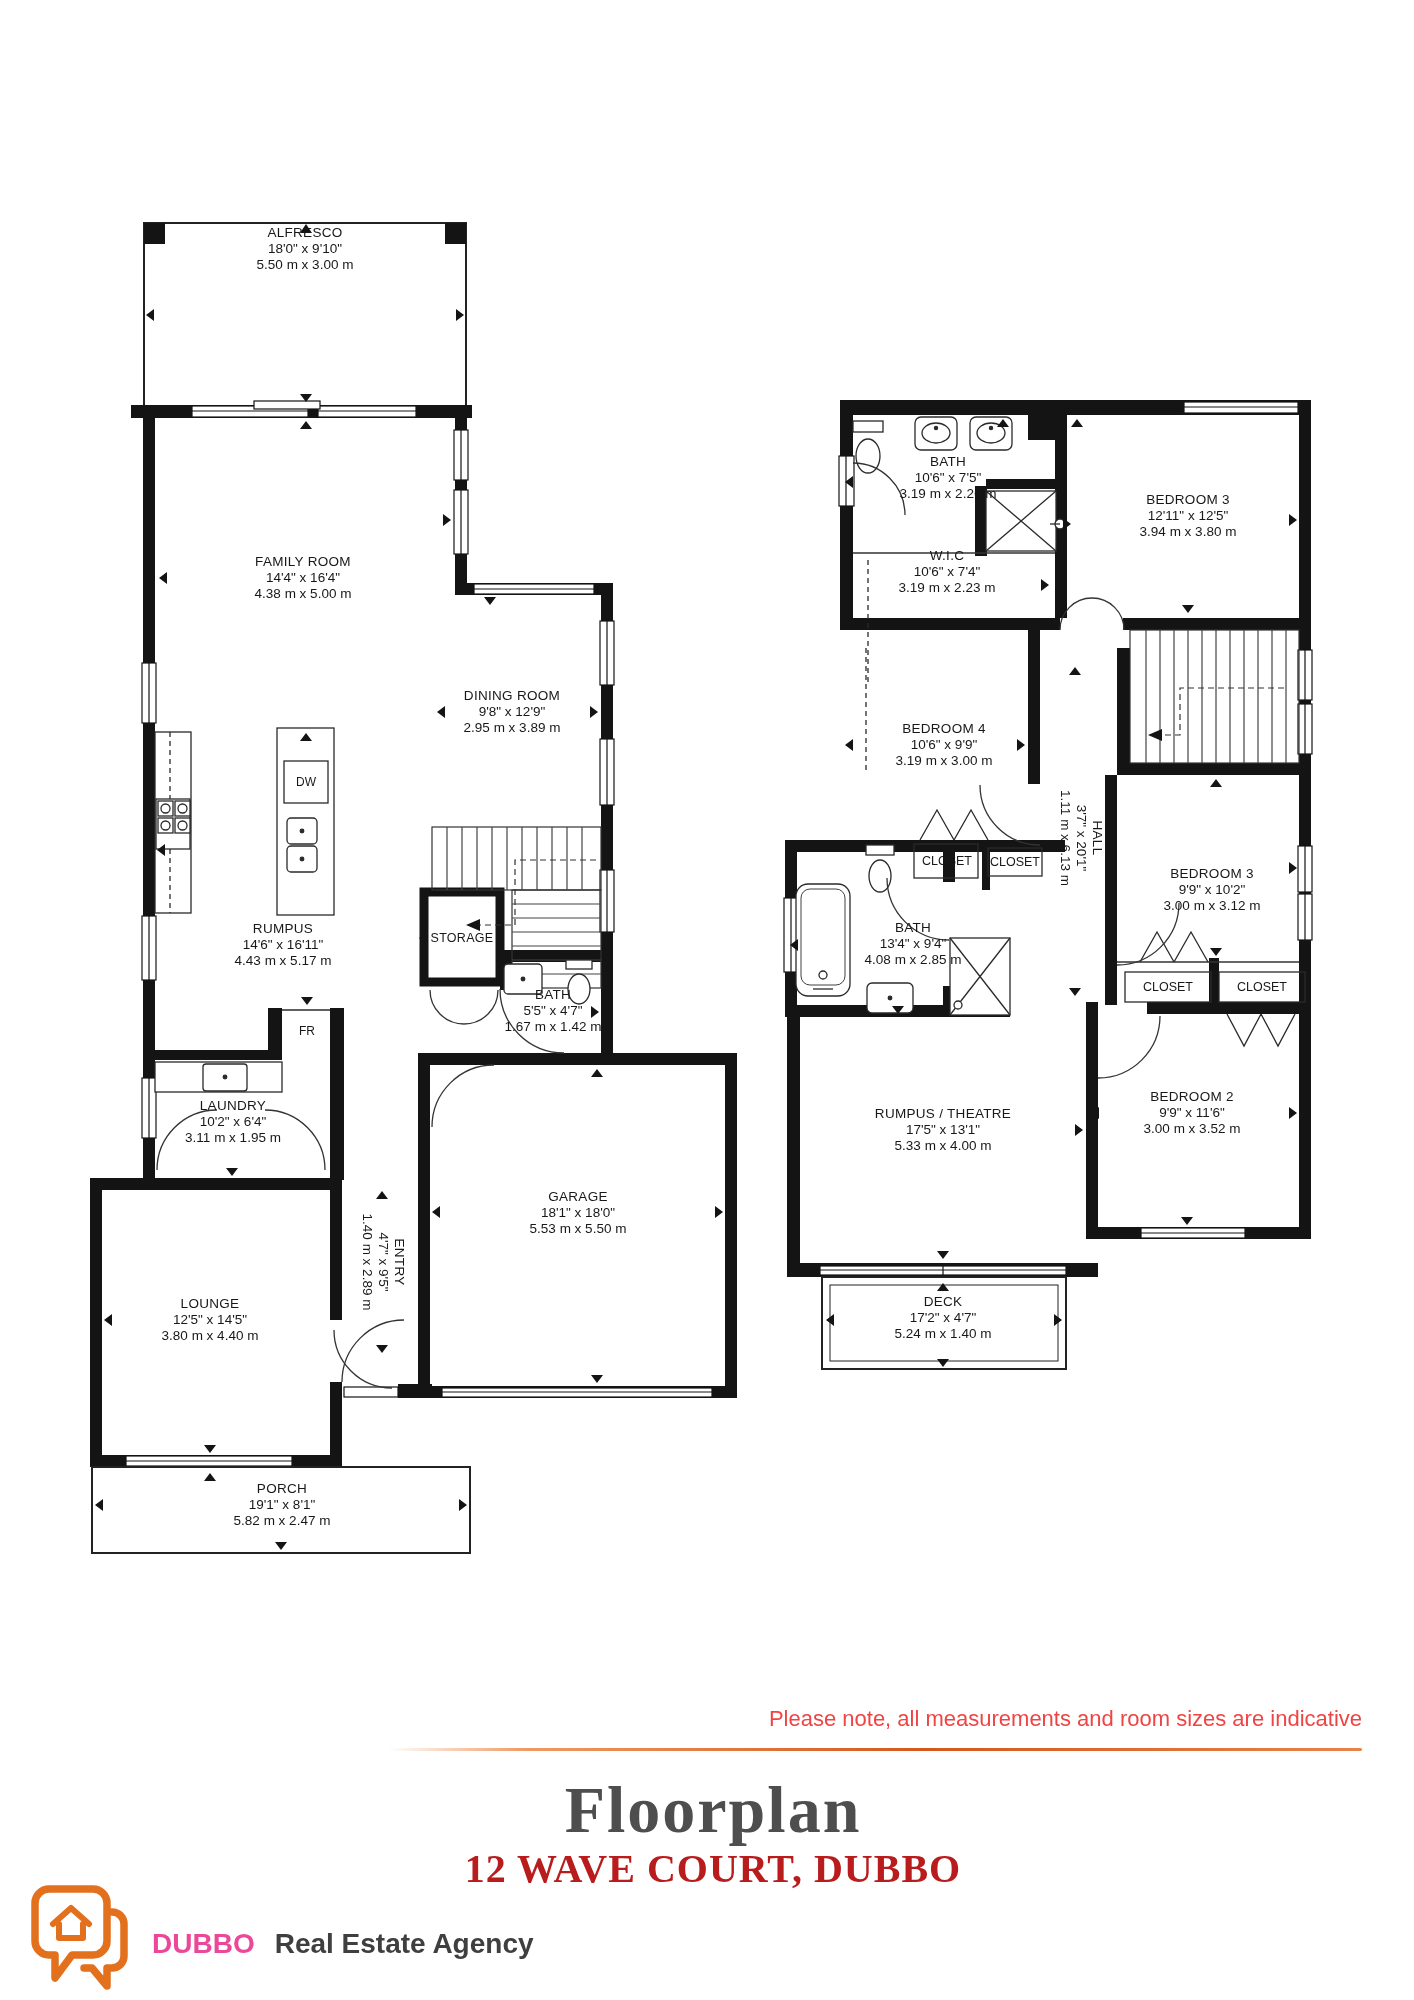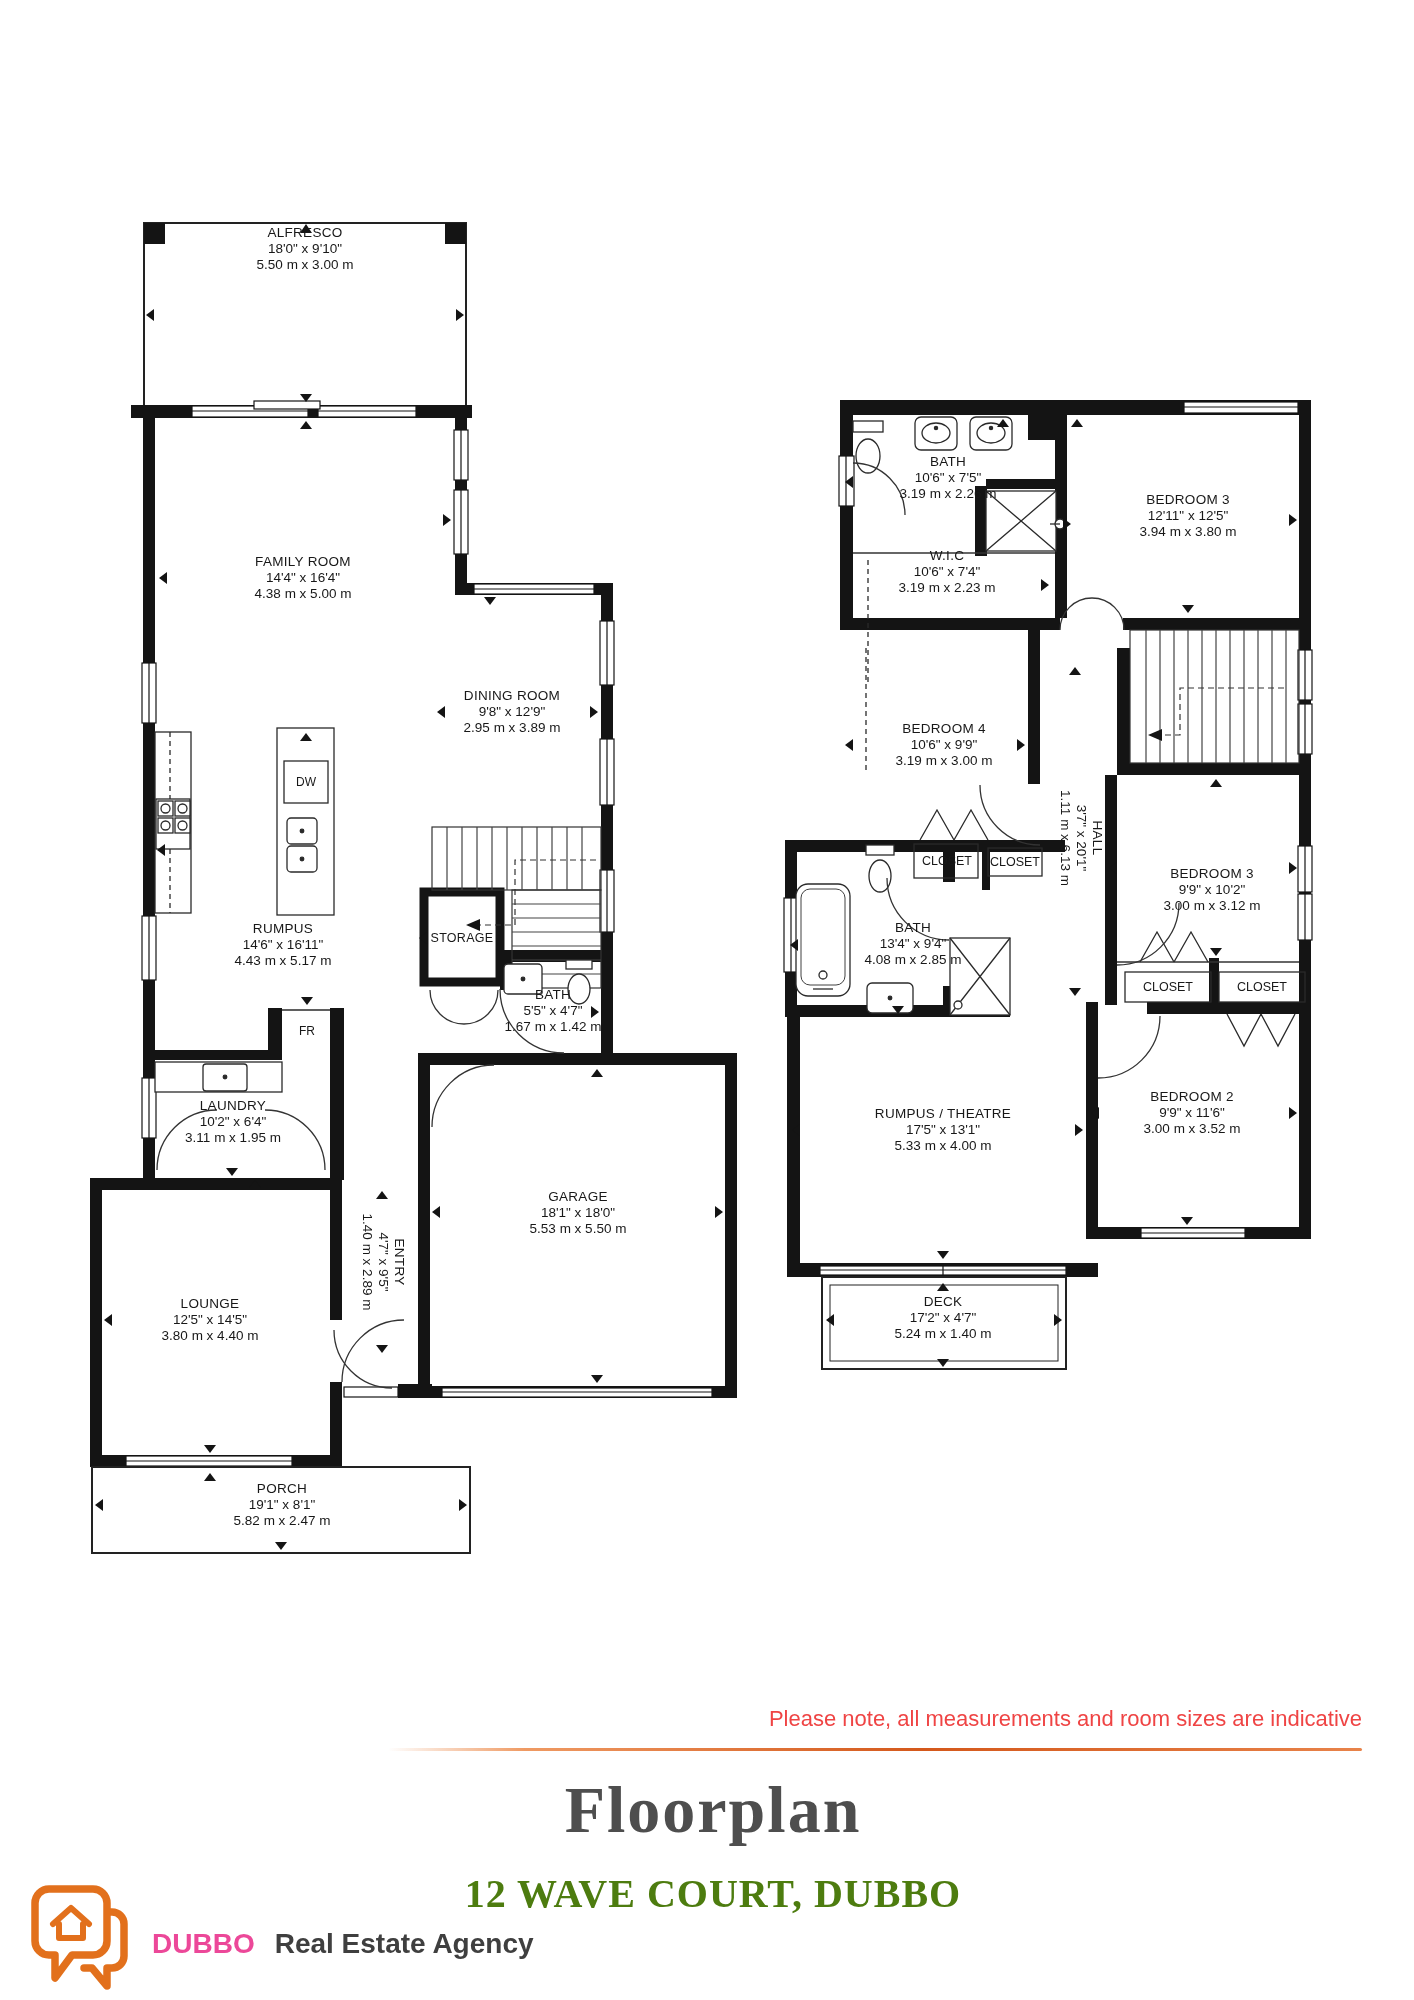--- a/index.html
+++ b/index.html
@@ -11,21 +11,21 @@
   .lbl.rot{transform:translate(-50%,-50%) rotate(90deg);}
   .lbl .lname{letter-spacing:.3px;}
   .lbl.small{font-size:12.5px;}
   .lbl.appl{font-size:12px;}
   .disclaimer{position:absolute;top:1706px;right:52px;font-size:22px;color:#ef4444;}
   .rule{position:absolute;left:388px;top:1748px;width:974px;height:3px;border-radius:2px;
         background:linear-gradient(90deg,rgba(226,112,28,0) 0%,#ef9a63 14%,#d4581b 55%,#e8834a 100%);}
   .fp-title{position:absolute;left:713px;top:1772px;transform:translateX(-50%);
         font-family:"Liberation Serif",serif;font-size:66px;font-weight:700;color:#4e4e4e;letter-spacing:2px;}
   .fp-address{position:absolute;left:713px;top:1845px;transform:translateX(-50%);
-        font-family:"Liberation Serif",serif;font-size:40px;font-weight:bold;color:#4d7c0f;letter-spacing:1px;margin-top:25px;}
+        font-family:"Liberation Serif",serif;font-size:40px;font-weight:bold;color:#b91c1c;letter-spacing:1px;}
   .logo-icon{position:absolute;left:28px;top:1882px;}
   .logo-text{position:absolute;left:152px;top:1928px;font-size:28px;font-weight:bold;white-space:nowrap;}
   .logo-text .brand{color:#ec4899;}
   .logo-text .suffix{color:#3f3f3f;margin-left:20px;}
 </style>
 </head>
 <body>
 
 <div id="canvas">
 

